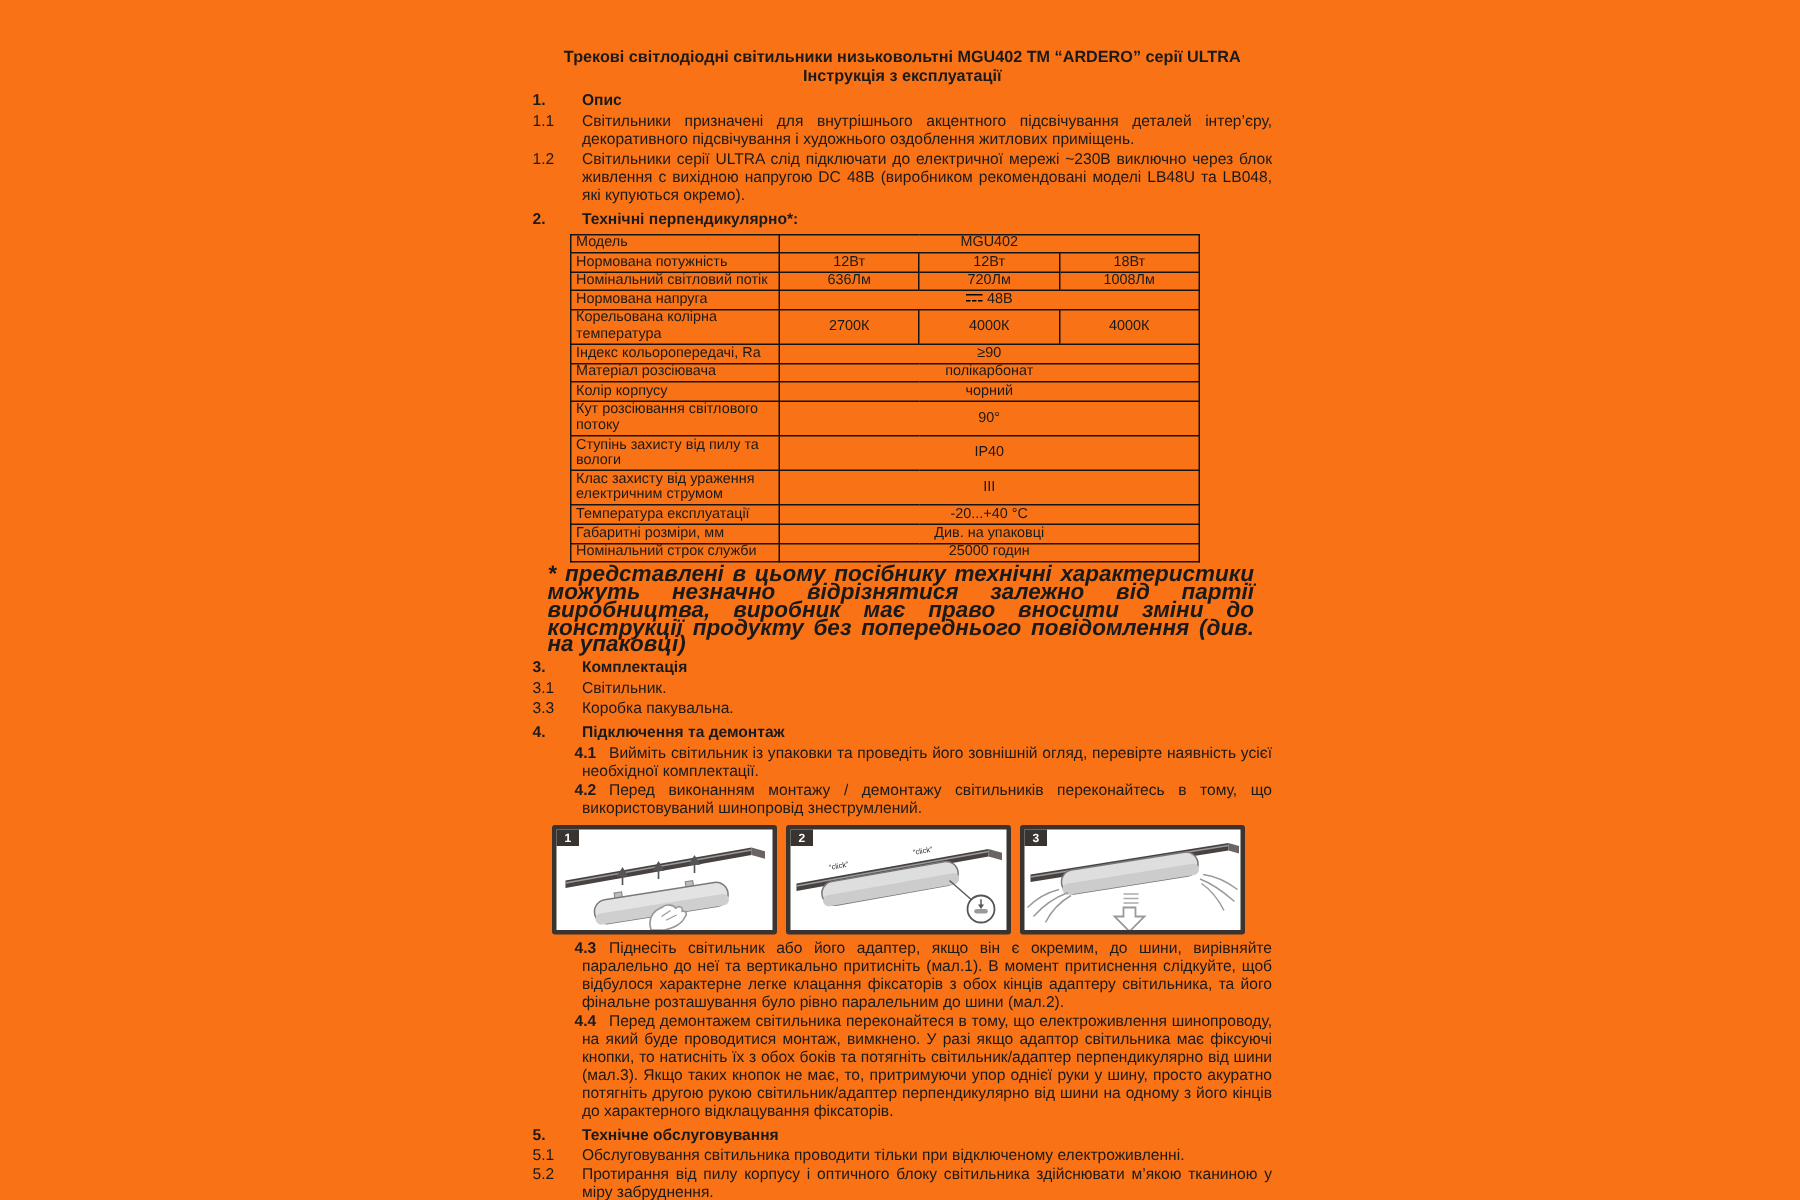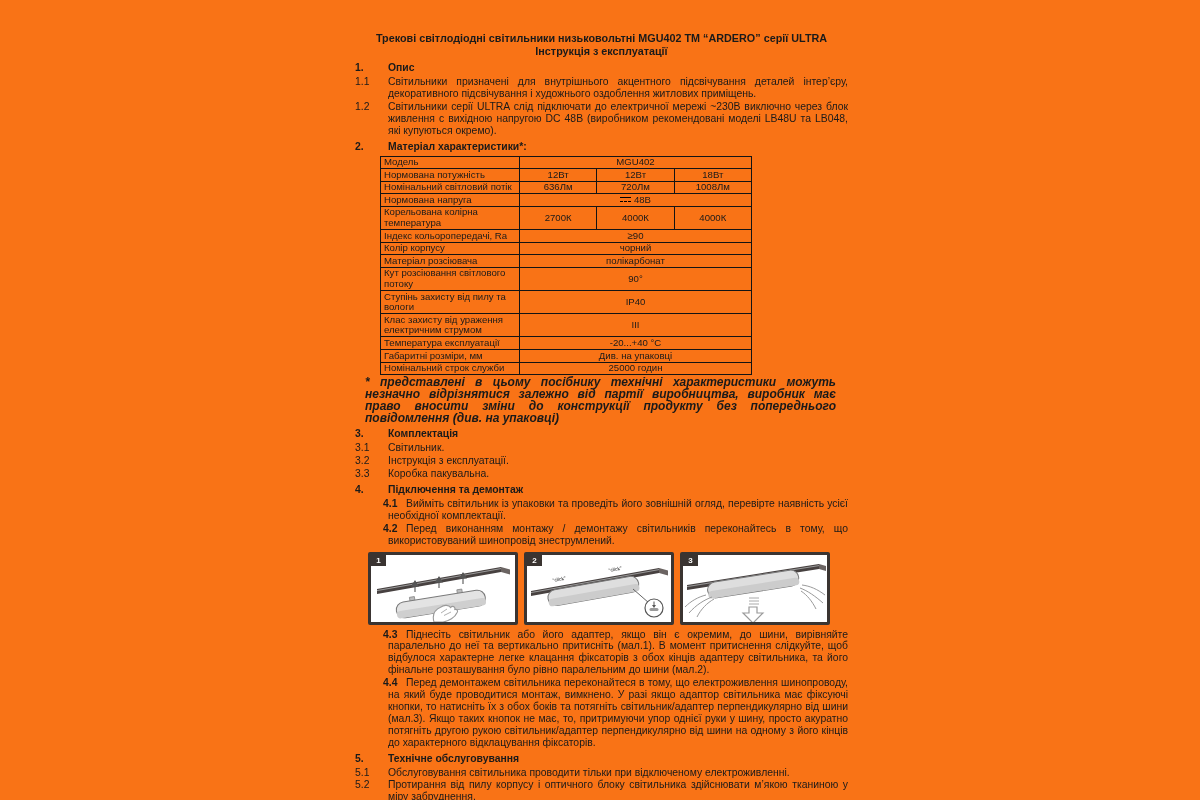--- a/index.html
+++ b/index.html
@@ -11,30 +11,30 @@
 
   .sec-header{position:relative;padding-left:33px;font-weight:bold;margin-top:4px;margin-bottom:2px;}
   .sec-header .num{position:absolute;left:0;top:0;}
 
   .item{position:relative;padding-left:33px;text-align:justify;margin-bottom:1px;}
   .item > .num{position:absolute;left:0;top:0;}
 
   .item.indent{text-indent:-5px;}
   .item.indent > .num{position:static;display:inline-block;width:23px;text-indent:0;font-weight:bold;}
 
-  .spec-table{border-collapse:collapse;width:372px;margin:3px 0 2px 25px;font-size:9.6px;line-height:10.6px;table-layout:fixed;}
+  .spec-table{border-collapse:collapse;width:420px;margin:3px 0 2px 25px;font-size:9.6px;line-height:10.6px;table-layout:fixed;}
   .spec-table td{border:1px solid #141414;padding:0.5px 3px;vertical-align:middle;}
   .spec-table td.lab{width:132px;text-align:left;}
   .spec-table td.val{text-align:center;}
 
   .dc{display:inline-block;width:11px;height:8px;position:relative;vertical-align:-1px;margin-right:3px;}
   .dc::before{content:"";position:absolute;left:0;right:0;top:1px;border-top:1.4px solid #000;}
   .dc::after{content:"";position:absolute;left:0;right:0;top:5px;border-top:1.4px dashed #000;}
 
-  .note{font-style:italic;font-weight:600;margin:1px 12px 2px 10px;font-size:12px;line-height:11.8px;text-align:justify;}
+  .note{font-style:italic;font-weight:600;margin:1px 12px 2px 10px;font-size:15px;line-height:11.8px;text-align:justify;}
 
   .figures{display:flex;gap:6px;margin:5px 0 4px 13px;}
   .figure{position:relative;width:150px;height:73px;border:3px solid #3a3431;border-radius:2px;box-sizing:border-box;background:#fff;}
   .fig-badge{position:absolute;left:0;top:0;width:15px;height:11px;background:#3a3431;color:#fff;font-size:8px;font-weight:bold;text-align:center;line-height:11px;z-index:2;}
   .figure svg{position:absolute;left:0;top:0;}
 </style>
 </head>
 <body>
 
 <div class="page">
@@ -53,21 +53,21 @@
       <span class="num">1.1</span>
       <span>Світильники призначені для внутрішнього акцентного підсвічування деталей інтер’єру, декоративного підсвічування і художнього оздоблення житлових приміщень.</span>
     </div>
     <div class="item">
       <span class="num">1.2</span>
       <span>Світильники серії ULTRA слід підключати до електричної мережі ~230В виключно через блок живлення с вихідною напругою DC 48В (виробником рекомендовані моделі LB48U та LB048, які купуються окремо).</span>
     </div>
 
     <div class="sec-header">
       <span class="num">2.</span>
-      <span>Матеріал характеристики*:</span>
+      <span>Технічні перпендикулярно*:</span>
     </div>
 
     <table class="spec-table">
       <tbody>
           <tr>
         <td class="lab">Модель</td>
         <td class="val" colspan="3">MGU402</td>
       </tr>
       <tr>
         <td class="lab">Нормована потужність</td>
@@ -89,28 +89,28 @@
         <td class="lab">Корельована колірна температура</td>
         <td class="val">2700К</td>
         <td class="val">4000К</td>
         <td class="val">4000К</td>
       </tr>
       <tr>
         <td class="lab">Індекс кольоропередачі, Ra</td>
         <td class="val" colspan="3">≥90</td>
       </tr>
       <tr>
+        <td class="lab">Матеріал розсіювача</td>
+        <td class="val" colspan="3">полікарбонат</td>
+      </tr>
+      <tr>
         <td class="lab">Колір корпусу</td>
         <td class="val" colspan="3">чорний</td>
       </tr>
       <tr>
-        <td class="lab">Матеріал розсіювача</td>
-        <td class="val" colspan="3">полікарбонат</td>
-      </tr>
-      <tr>
         <td class="lab">Кут розсіювання світлового потоку</td>
         <td class="val" colspan="3">90°</td>
       </tr>
       <tr>
         <td class="lab">Ступінь захисту від пилу та вологи</td>
         <td class="val" colspan="3">IP40</td>
       </tr>
       <tr>
         <td class="lab">Клас захисту від ураження електричним струмом</td>
         <td class="val" colspan="3">III</td>
@@ -132,24 +132,20 @@
 
     <div class="note">* представлені в цьому посібнику технічні характеристики можуть незначно відрізнятися залежно від партії виробництва, виробник має право вносити зміни до конструкції продукту без попереднього повідомлення (див. на упаковці)</div>
 
     <div class="sec-header">
       <span class="num">3.</span>
       <span>Комплектація</span>
     </div>
     <div class="item">
       <span class="num">3.1</span>
       <span>Світильник.</span>
-    </div>
-    <div class="item">
-      <span class="num">3.2</span>
-      <span>Інструкція з експлуатації.</span>
     </div>
     <div class="item">
       <span class="num">3.3</span>
       <span>Коробка пакувальна.</span>
     </div>
 
     <div class="sec-header">
       <span class="num">4.</span>
       <span>Підключення та демонтаж</span>
     </div>

